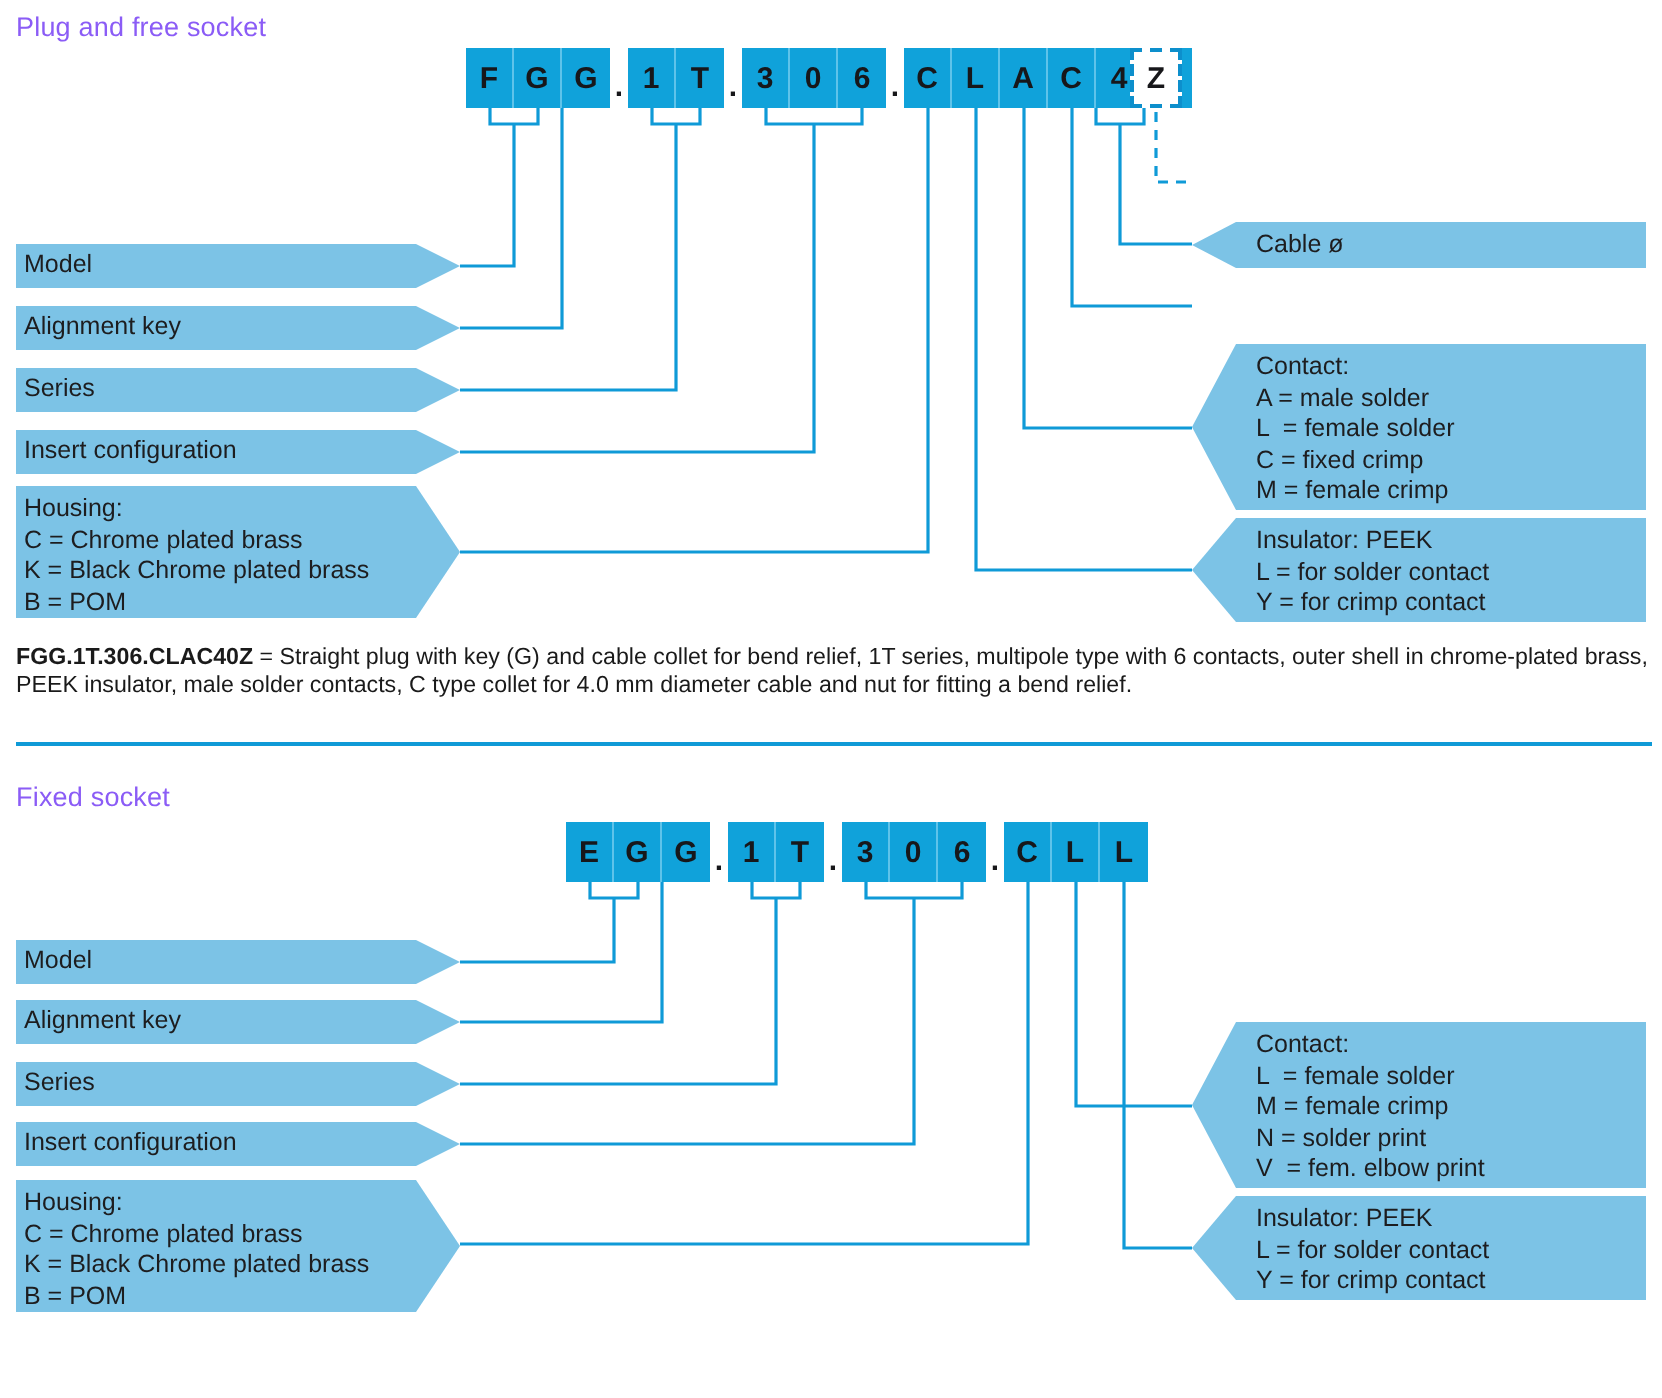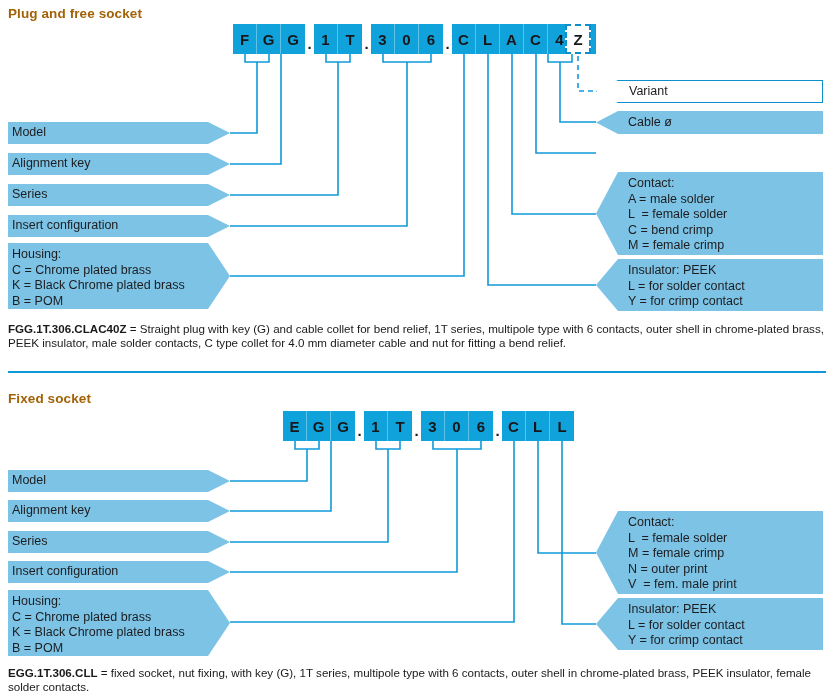--- a/index.html
+++ b/index.html
@@ -10,23 +10,23 @@
     color:#231f20;
     position:relative;
     overflow:hidden;
   }
   .sheet{position:absolute;inset:0;}
 
   
   .sect-title{
     position:absolute;
     font-size:13.5px;
-    font-weight:bold;
+    font-weight:normal;
     letter-spacing:.1px;
-    color:#a16207;
+    color:#8b5cf6;
     white-space:nowrap;
   }
   .divider{
     position:absolute;
     height:2px;
     background:#0f9ad7;
   }
 
   
   .codegrp{
@@ -152,31 +152,28 @@
   <div class="lbl left" style="left:8px;top:215px;width:222px;height:22px;">
     <span>Insert configuration</span>
   </div>
   <div class="lbl left" style="left:8px;top:243px;width:222px;height:66px;align-items:flex-start;padding-top:4px;flex-direction:column;">
     <span>Housing:</span>
     <span>C = Chrome plated brass</span>
     <span>K = Black Chrome plated brass</span>
     <span>B = POM</span>
   </div>
 
-  <div class="lbl variant" style="left:596px;top:80px;width:227px;height:23px;">
-    <span>Variant</span>
-  </div>
   <div class="lbl right" style="left:596px;top:111px;width:227px;height:23px;">
     <span>Cable ø</span>
   </div>
   <div class="lbl right" style="left:596px;top:172px;width:227px;height:83px;align-items:flex-start;padding-top:4px;flex-direction:column;">
     <span>Contact:</span>
     <span>A = male solder</span>
     <span>L  = female solder</span>
-    <span>C = bend crimp</span>
+    <span>C = fixed crimp</span>
     <span>M = female crimp</span>
   </div>
   <div class="lbl right" style="left:596px;top:259px;width:227px;height:52px;align-items:flex-start;padding-top:4px;flex-direction:column;">
     <span>Insulator: PEEK</span>
     <span>L = for solder contact</span>
     <span>Y = for crimp contact</span>
   </div>
 
   <div class="caption" style="left:8px;top:322px;width:818px;">
     <b>FGG.1T.306.CLAC40Z</b><span> = Straight plug with key (G) and cable collet for bend relief, 1T series, multipole type with 6 contacts, outer shell in chrome-plated brass, PEEK insulator, male solder contacts, C type collet for 4.0 mm diameter cable and nut for fitting a bend relief.</span>
@@ -228,32 +225,29 @@
     <span>Housing:</span>
     <span>C = Chrome plated brass</span>
     <span>K = Black Chrome plated brass</span>
     <span>B = POM</span>
   </div>
 
   <div class="lbl right" style="left:596px;top:511px;width:227px;height:83px;align-items:flex-start;padding-top:4px;flex-direction:column;">
     <span>Contact:</span>
     <span>L  = female solder</span>
     <span>M = female crimp</span>
-    <span>N = outer print</span>
-    <span>V  = fem. male print</span>
+    <span>N = solder print</span>
+    <span>V  = fem. elbow print</span>
   </div>
   <div class="lbl right" style="left:596px;top:598px;width:227px;height:52px;align-items:flex-start;padding-top:4px;flex-direction:column;">
     <span>Insulator: PEEK</span>
     <span>L = for solder contact</span>
     <span>Y = for crimp contact</span>
   </div>
 
-  <div class="caption" style="left:8px;top:666px;width:818px;">
-    <b>EGG.1T.306.CLL</b><span> = fixed socket, nut fixing, with key (G), 1T series, multipole type with 6 contacts, outer shell in chrome-plated brass, PEEK insulator, female solder contacts.</span>
-  </div>
 
   <svg class="wires" viewBox="0 0 831 699">
 
     <path d="M245,54 L245,62 L269,62 L269,54"></path>
     <path d="M257,62 L257,133 L230,133"></path>
 
     <path d="M281,54 L281,164 L230,164"></path>
 
     <path d="M326,54 L326,62 L350,62 L350,54"></path>
     <path d="M338,62 L338,195 L230,195"></path>

